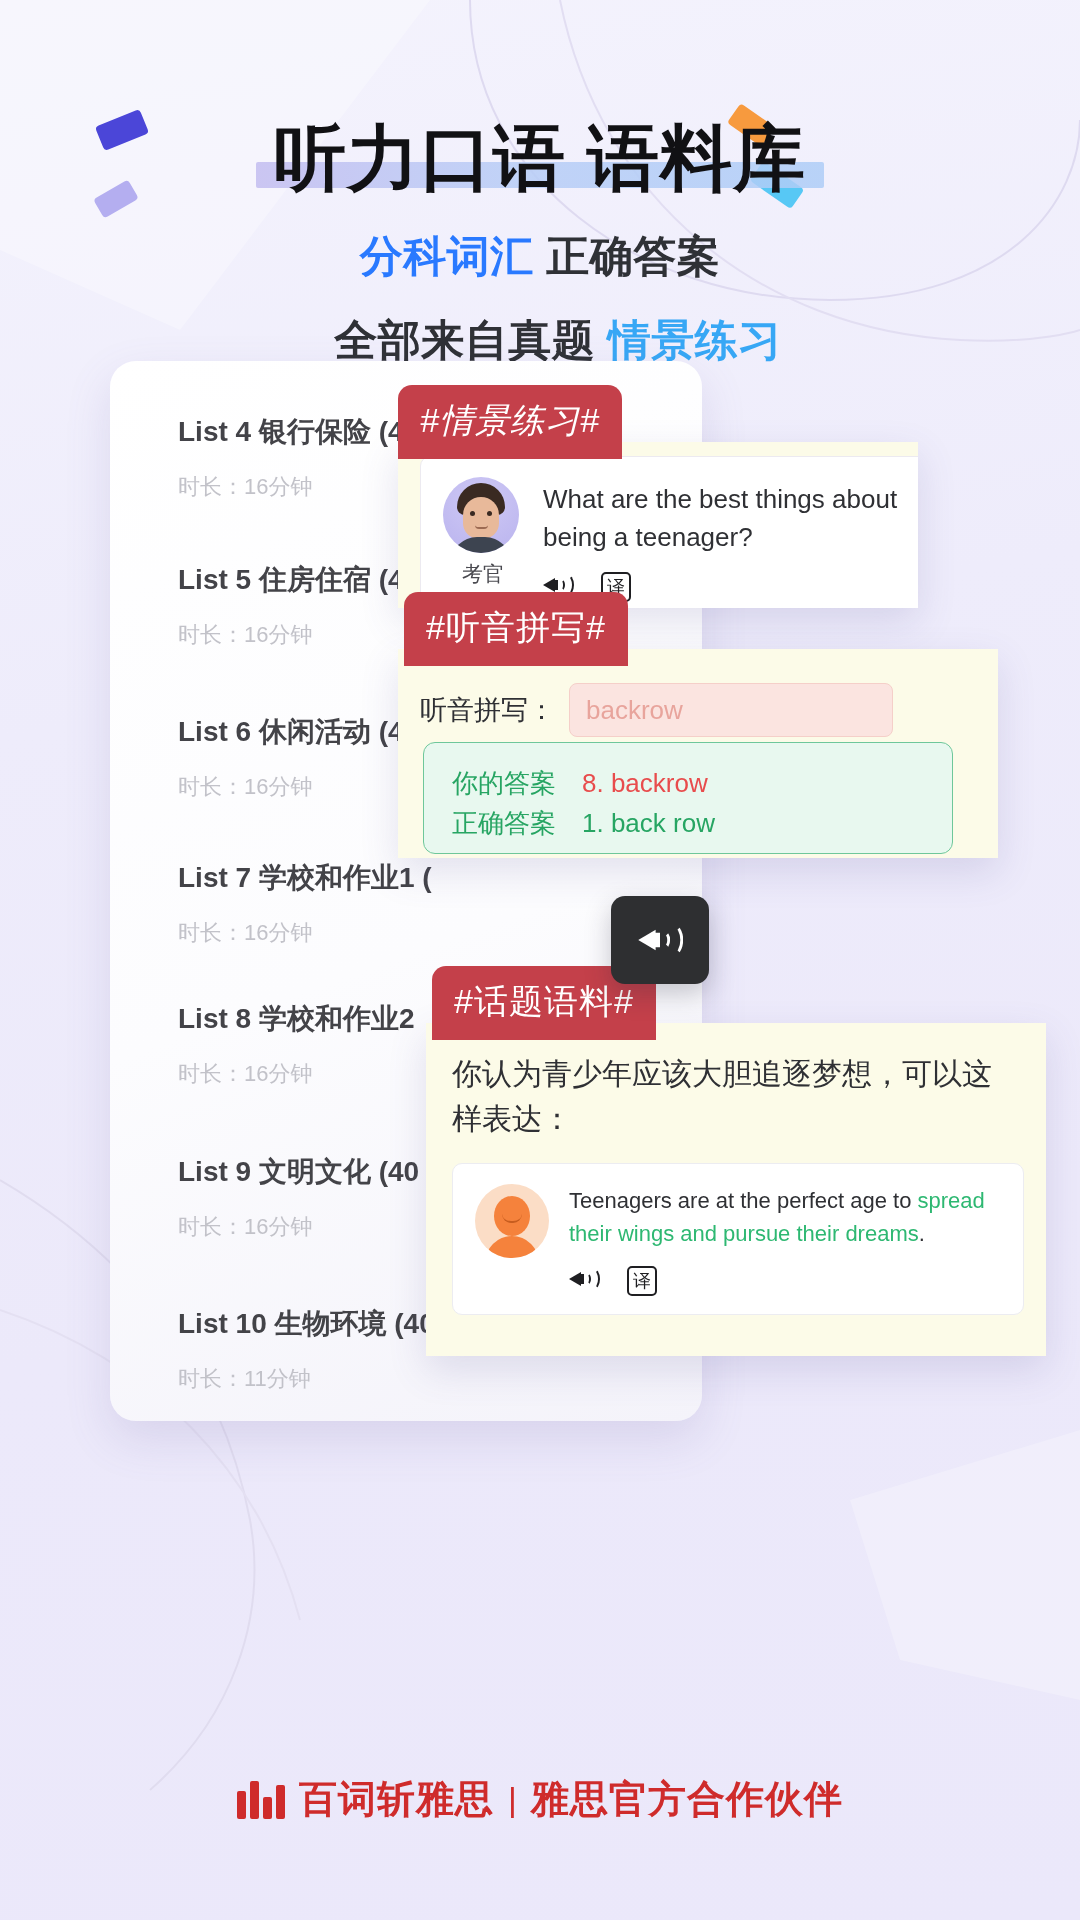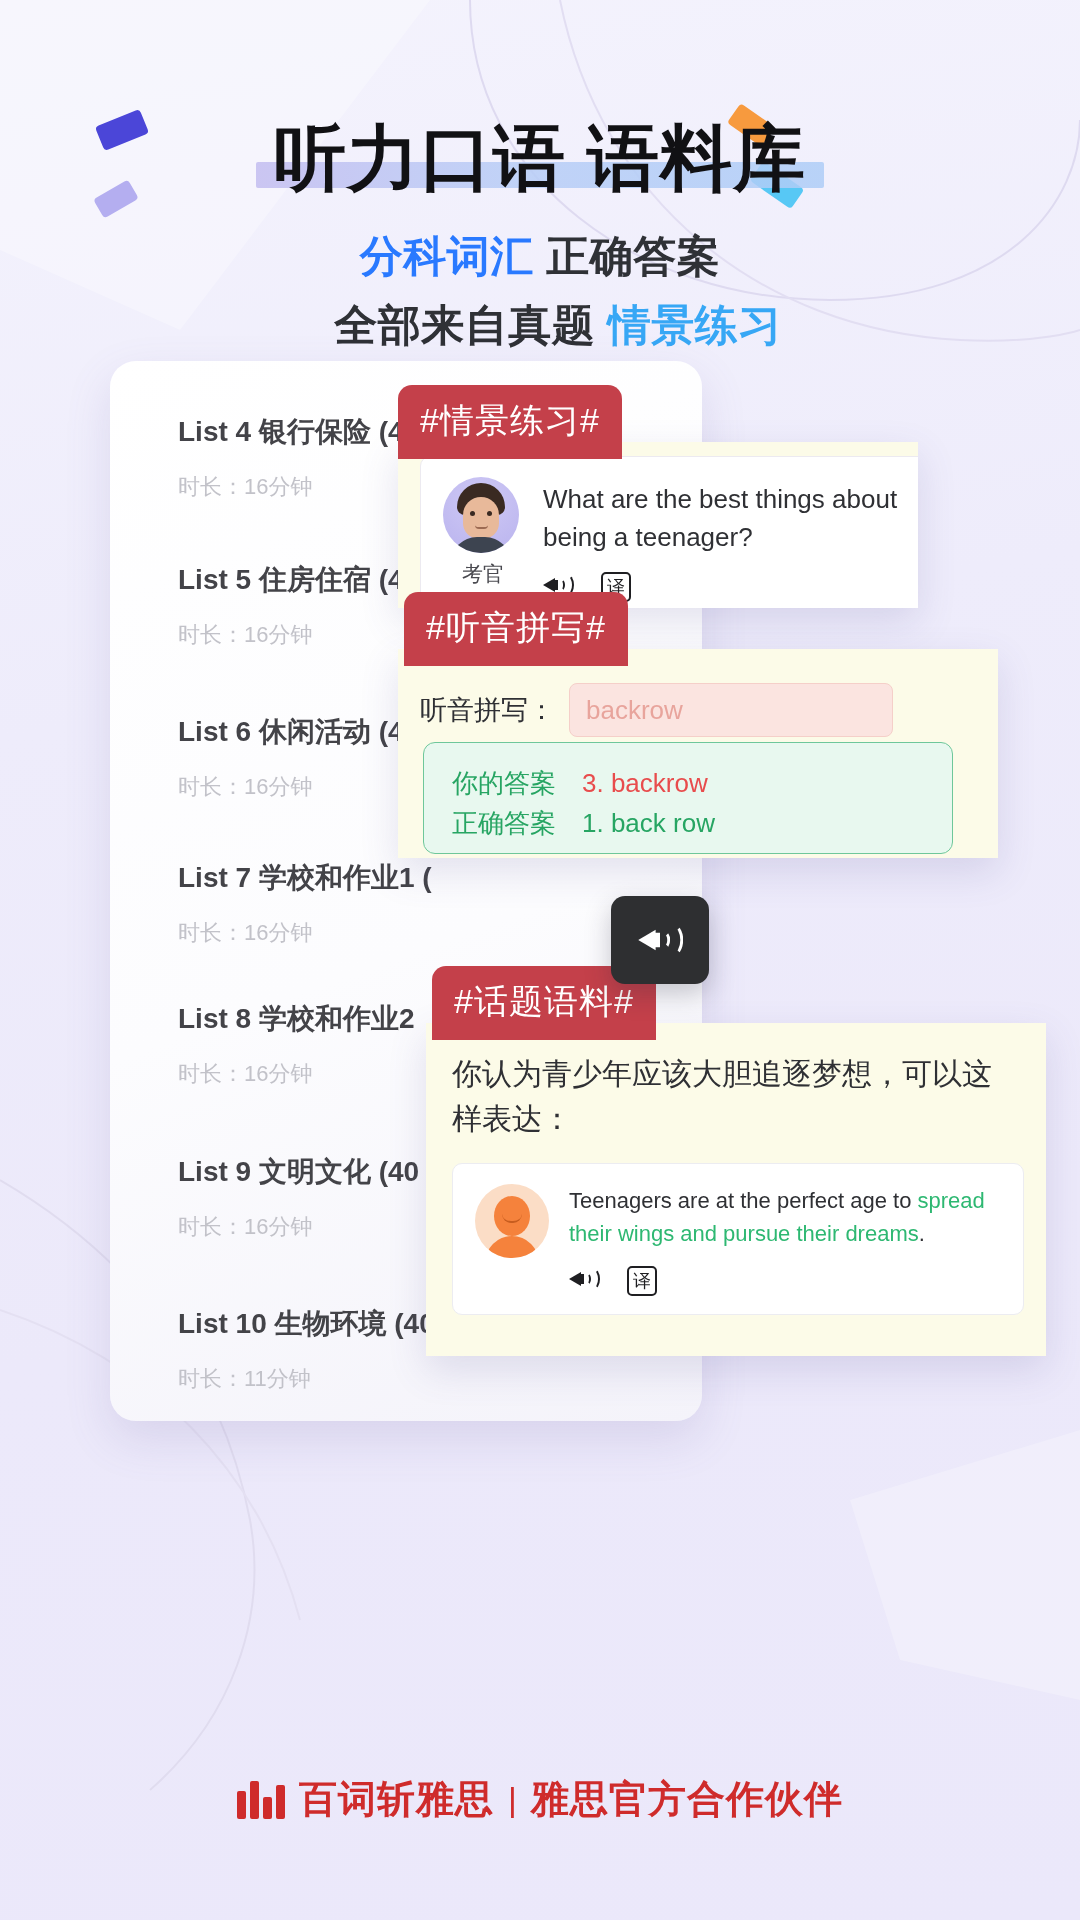--- a/index.html
+++ b/index.html
@@ -25,21 +25,21 @@
     position: absolute; left: -18px; right: -18px; bottom: 6px; height: 26px;
     background: linear-gradient(90deg, #c3bdf0 0%, #b8cdf6 45%, #aecdf7 100%);
     opacity: .85; border-radius: 2px;
   }
   .main-title {
     position: relative; font-size: 72px; font-weight: 700; color: #111114;
     letter-spacing: 1px; line-height: 1; white-space: nowrap;
   }
   .sub1 { margin-top: 34px; font-size: 43px; font-weight: 700; color: #2f3136; letter-spacing: .5px; }
   .sub1 .hl { color: #2979ff; }
-  .sub2 { margin-top: 11px; font-size: 43px; font-weight: 700; color: #2f3136; letter-spacing: .5px; padding-left: 36px; }
+  .sub2 { margin-top: 26px; font-size: 43px; font-weight: 700; color: #2f3136; letter-spacing: .5px; padding-left: 36px; }
   .sub2 .hl { color: #37a7f5; }
 
   
   .list-panel {
     position: absolute; left: 110px; top: 361px; width: 592px; height: 1060px;
     background: linear-gradient(160deg,#ffffff 0%,#fcfcfe 55%,#f4f3fa 100%);
     border-radius: 26px;
     box-shadow: 0 18px 46px rgba(110,100,170,.16);
     overflow: hidden;
   }
@@ -60,21 +60,21 @@
   }
   .panel-body {
     position: absolute; left: 0; top: 57px;
     background: #fcfbe8;
     box-shadow: 0 14px 36px rgba(90,80,150,.16);
     overflow: hidden;
   }
 
   
   #card-scenario { left: 398px; top: 385px; width: 520px; height: 223px; z-index: 6; }
-  #card-scenario .tag { left: 0; }
+  #card-scenario .tag { left: 0; font-style: italic; }
   #card-scenario .panel-body { width: 520px; height: 166px; padding: 14px 0 0 22px; }
   .q-inner {
     background:#fff; border:1px solid #eceaf0; border-radius:10px;
     width: 520px; height: 160px; padding: 20px 0 0 22px; display:flex; gap:20px;
   }
   .avatar-col { width: 80px; text-align:center; flex:none; }
   .avatar-photo {
     width: 76px; height: 76px; border-radius: 50%;
     background: radial-gradient(circle at 50% 30%, #cfc9f5 0%, #b9b3ee 100%);
     position: relative; overflow: hidden;
@@ -273,21 +273,21 @@
     <div class="spell-row">
       <span class="spell-label">听音拼写：</span>
       <span class="spell-input">backrow</span>
     </div>
   </div>
 </div>
 
 <div id="card-answer">
   <div class="ans-line">
     <span class="ans-label">你的答案</span>
-    <span class="ans-val-wrong">3. backrow</span>
+    <span class="ans-val-wrong">8. backrow</span>
   </div>
   <div class="ans-line">
     <span class="ans-label">正确答案</span>
     <span class="ans-val-right">1. back row</span>
   </div>
 </div>
 
 <div id="speaker-btn">
   <span class="ico ico-speaker white big">
       <span class="body"></span>

